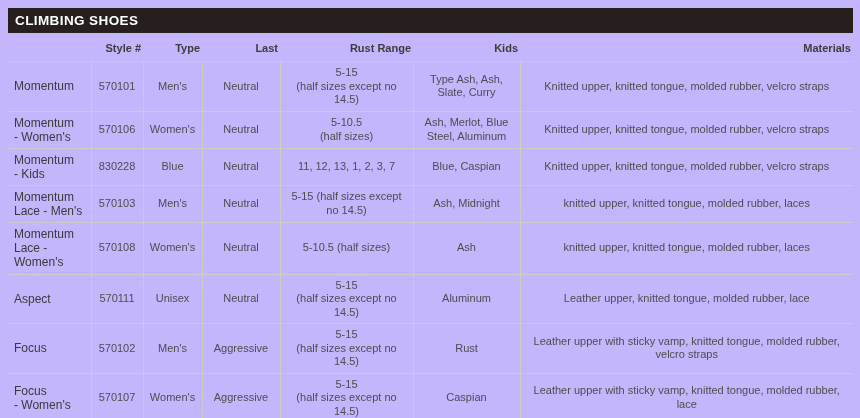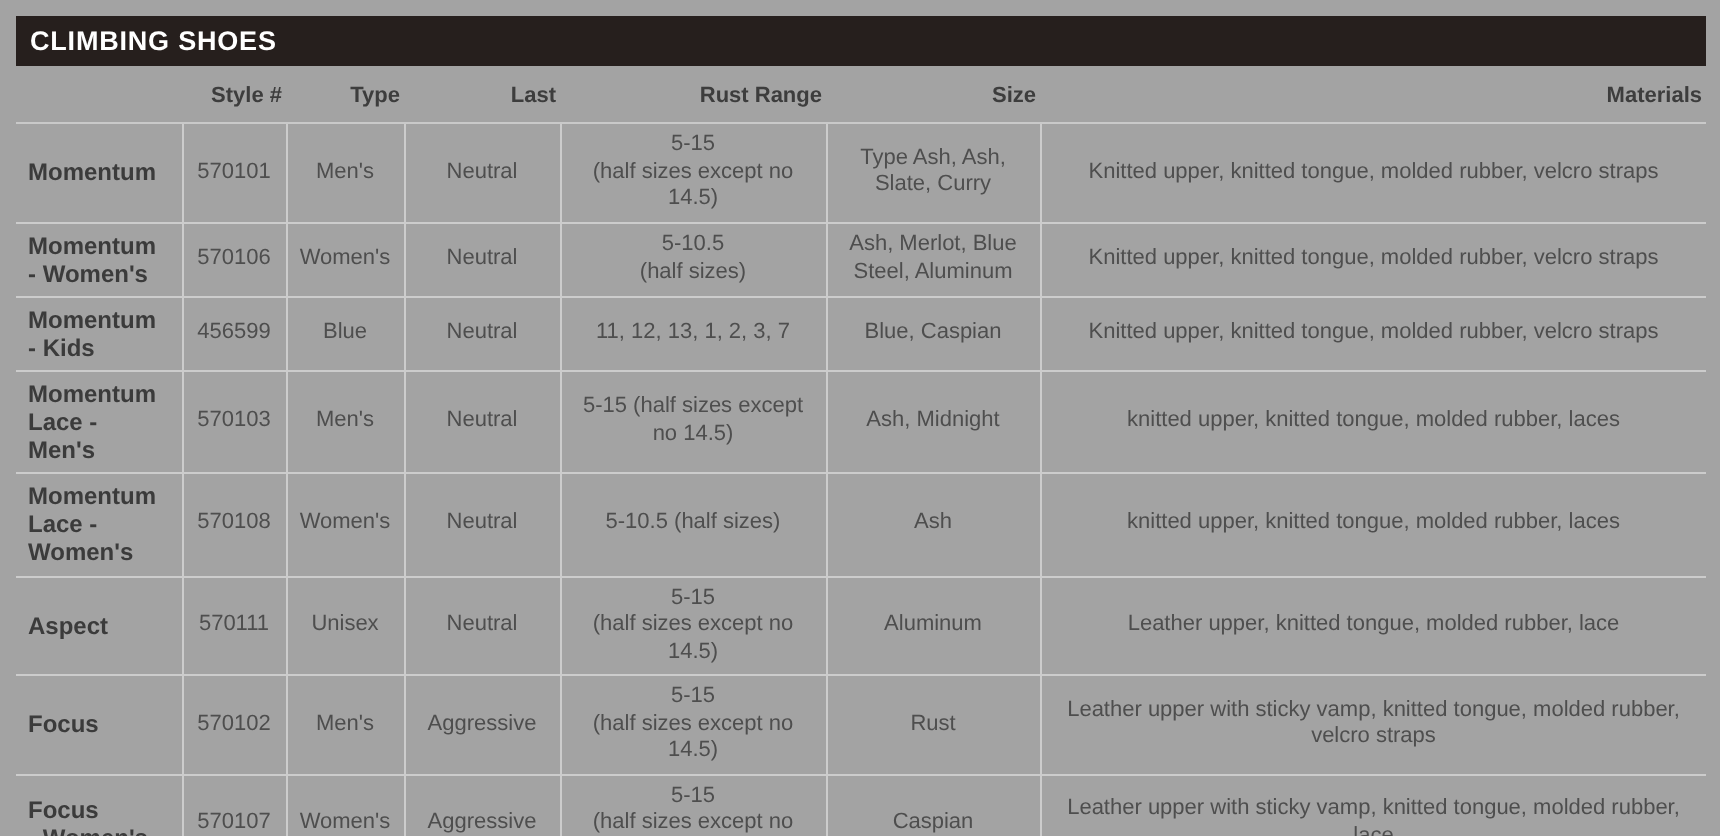--- a/index.html
+++ b/index.html
@@ -6,21 +6,21 @@
     margin: 0;
     padding: 0;
     background: #ffffff;
     font-family: "Liberation Sans", "DejaVu Sans", sans-serif;
   }
   .page {
     width: 860px;
     height: 418px;
     box-sizing: border-box;
     padding: 8px 7px 0 8px;
-    background: #a3a3a3;
+    background: #c4b5fd;
     overflow: hidden;
   }
   .title-bar {
     background: #261f1d;
     color: #ffffff;
     height: 25px;
     line-height: 25px;
     padding-left: 7px;
     font-size: 13.5px;
     font-weight: bold;
@@ -57,21 +57,21 @@
     vertical-align: middle;
     padding: 4px 5px;
     line-height: 13.5px;
     white-space: pre-line;
     overflow: hidden;
   }
   tbody td:first-child { border-left: 0; }
   tbody td:last-child  { border-right: 0; }
   tbody td.name {
     text-align: left;
-    font-weight: bold;
+    font-weight: normal;
     font-size: 12px;
     color: #3b3b3b;
     padding-left: 6px;
     line-height: 14px;
   }
   tr.h41 td { height: 32px; }
   tr.h36 td { height: 27px; }
   tr.h52 td { height: 43px; }
 </style>
 </head>
@@ -93,21 +93,21 @@
         <col class="c-color">
         <col class="c-materials">
     </colgroup>
     <thead>
       <tr>
         <th></th>
         <th>Style #</th>
         <th>Type</th>
         <th>Last</th>
         <th>Rust Range</th>
-        <th>Size</th>
+        <th>Kids</th>
         <th>Materials</th>
       </tr>
     </thead>
     <tbody>
       <tr class="h41">
         <td class="name">Momentum</td>
         <td>570101</td>
         <td>Men's</td>
         <td>Neutral</td>
         <td>5-15
@@ -124,21 +124,21 @@
         <td>Neutral</td>
         <td>5-10.5
 (half sizes)</td>
         <td>Ash, Merlot, Blue
 Steel, Aluminum</td>
         <td>Knitted upper, knitted tongue, molded rubber, velcro straps</td>
       </tr>
       <tr class="h36">
         <td class="name">Momentum
 - Kids</td>
-        <td>456599</td>
+        <td>830228</td>
         <td>Blue</td>
         <td>Neutral</td>
         <td>11, 12, 13, 1, 2, 3, 7</td>
         <td>Blue, Caspian</td>
         <td>Knitted upper, knitted tongue, molded rubber, velcro straps</td>
       </tr>
       <tr class="h36">
         <td class="name">Momentum
 Lace - Men's</td>
         <td>570103</td>

